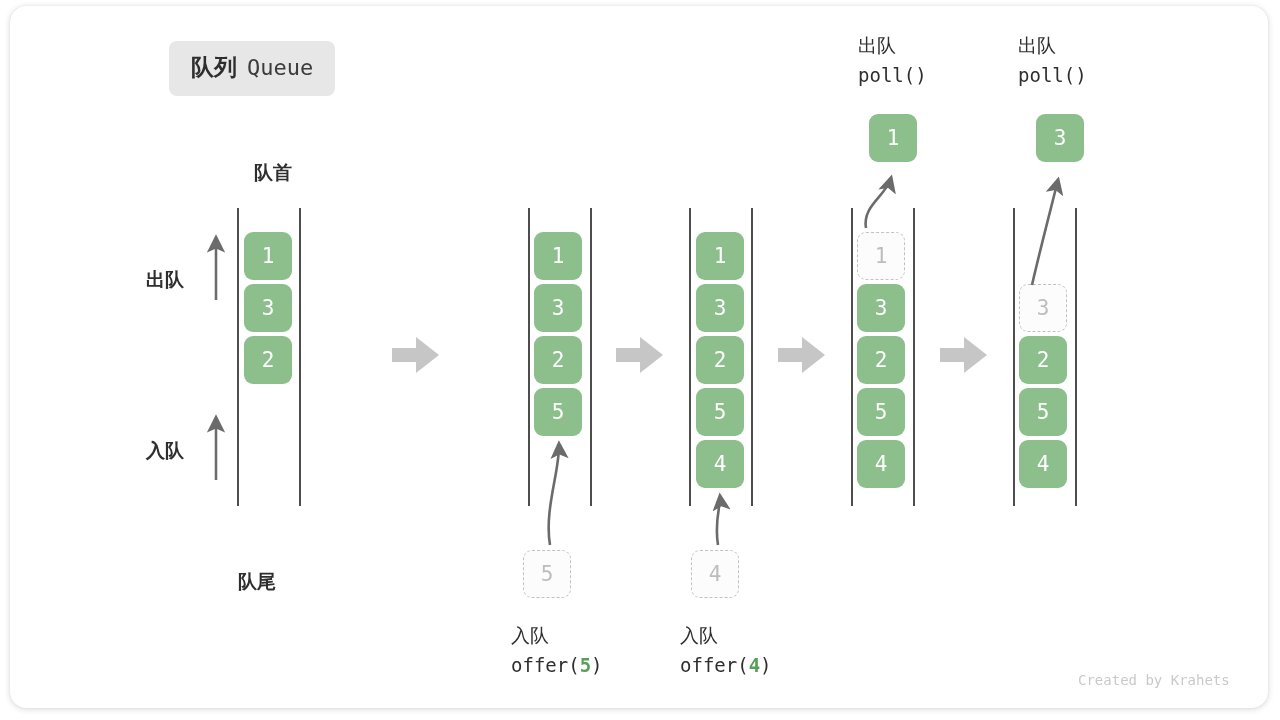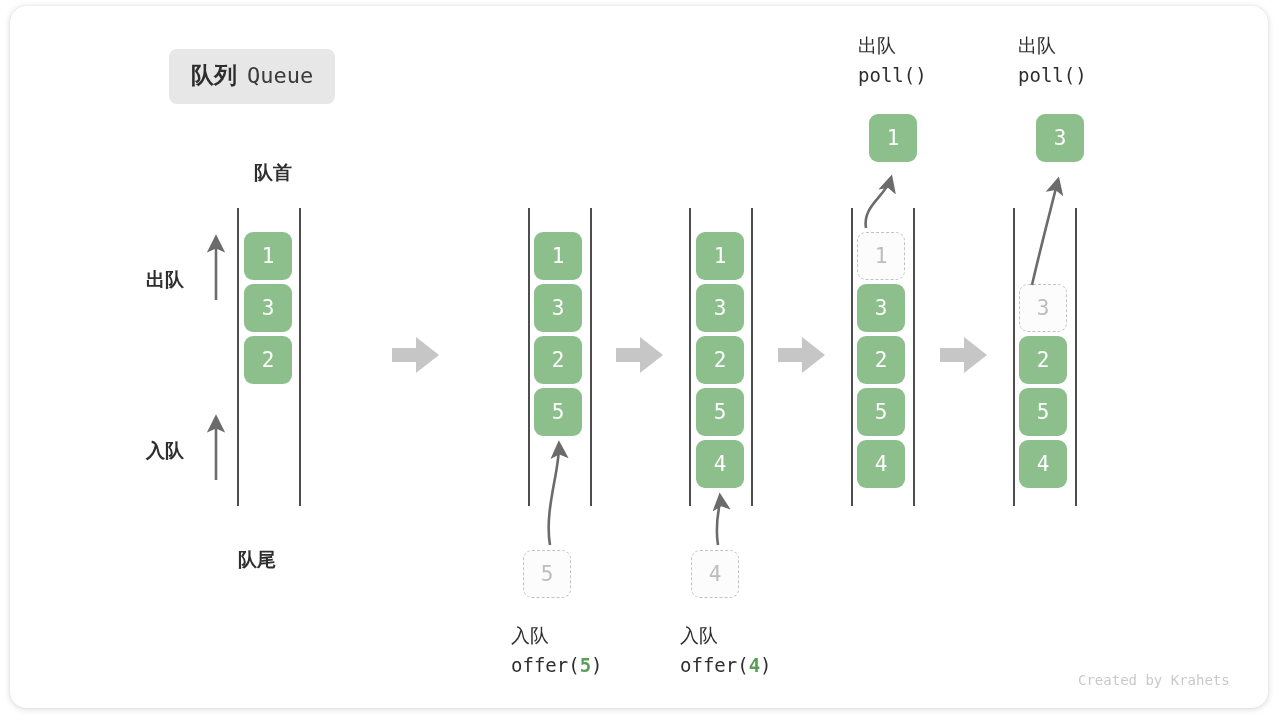--- a/index.html
+++ b/index.html
@@ -9,21 +9,21 @@
   }
   #card{
     position:absolute;left:10px;top:6px;width:1258px;height:702px;
     background:#ffffff;border-radius:16px;
     box-shadow:0 1px 6px rgba(0,0,0,0.16),0 0 1px rgba(0,0,0,0.12);
   }
   .stage{position:absolute;left:0;top:0;width:1280px;height:720px;}
 
   
   #title-badge{
-    position:absolute;left:169px;top:49px;
+    position:absolute;left:169px;top:41px;
     padding:11px 22px 13px 22px;
     background:#e7e7e7;border-radius:8px;
     white-space:nowrap;
   }
   #title-badge .cn{
     font-size:23px;font-weight:bold;color:#2e2e2e;
     font-family:"DejaVu Sans",sans-serif;
     vertical-align:middle;
   }
   #title-badge .en{
@@ -79,21 +79,21 @@
 
 <div id="card"></div>
 
 <div class="stage">
 
   <div id="title-badge">
     <span class="cn">队列</span><span class="en">Queue</span>
   </div>
 
   <div class="cnlabel" style="left:254px;top:160px;">队首</div>
-  <div class="cnlabel" style="left:238px;top:547px;">队尾</div>
+  <div class="cnlabel" style="left:238px;top:569px;">队尾</div>
   <div class="cnlabel" style="left:146px;top:267px;">出队</div>
   <div class="cnlabel" style="left:146px;top:438px;">入队</div>
 
   <div class="rail" style="left:237px;top:208px;height:298px;"></div>
   <div class="rail" style="left:299px;top:208px;height:298px;"></div>
 
   <div class="cell" style="left:244px;top:232px;">1</div>
   <div class="cell" style="left:244px;top:284px;">3</div>
   <div class="cell" style="left:244px;top:336px;">2</div>
 

